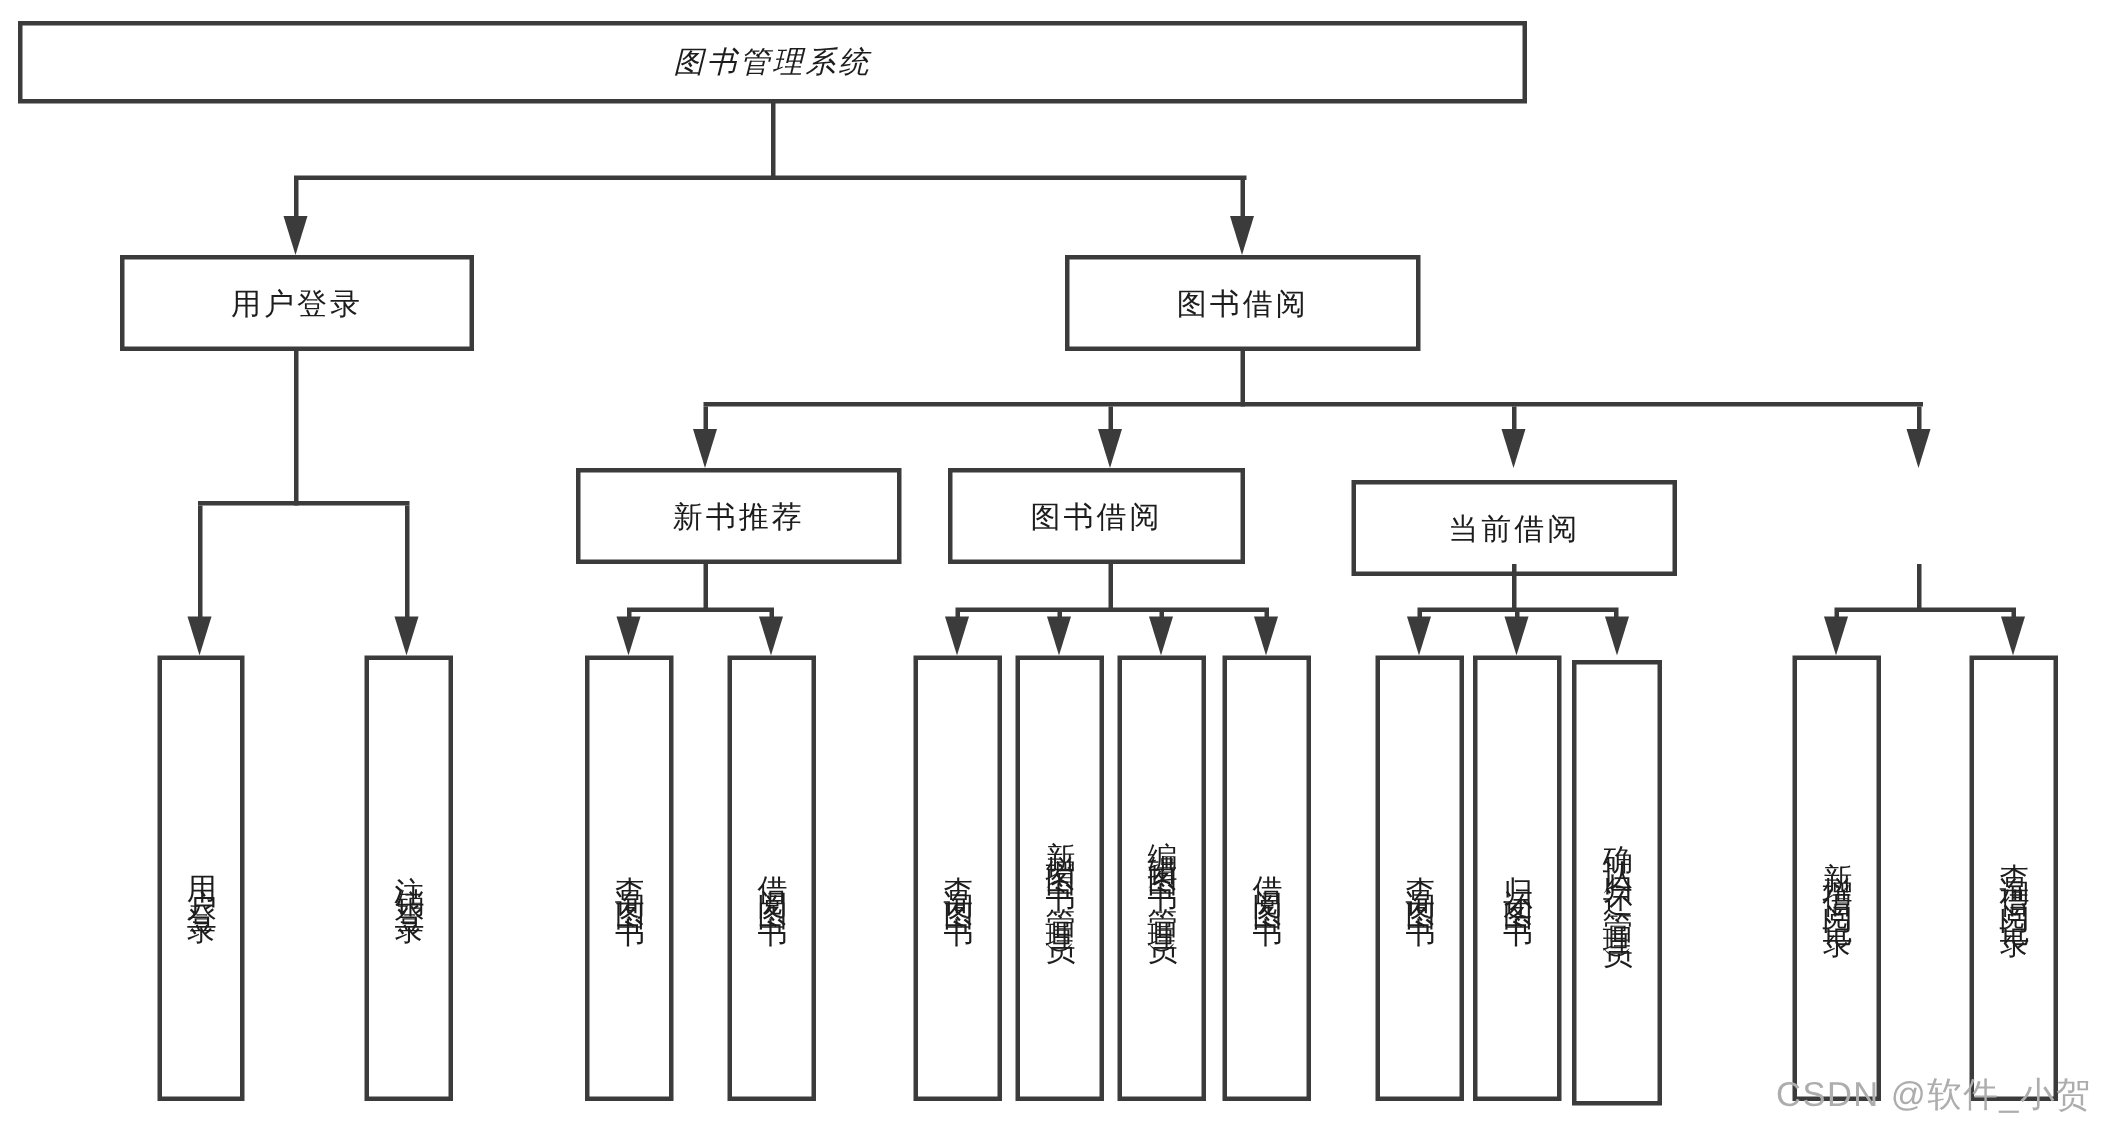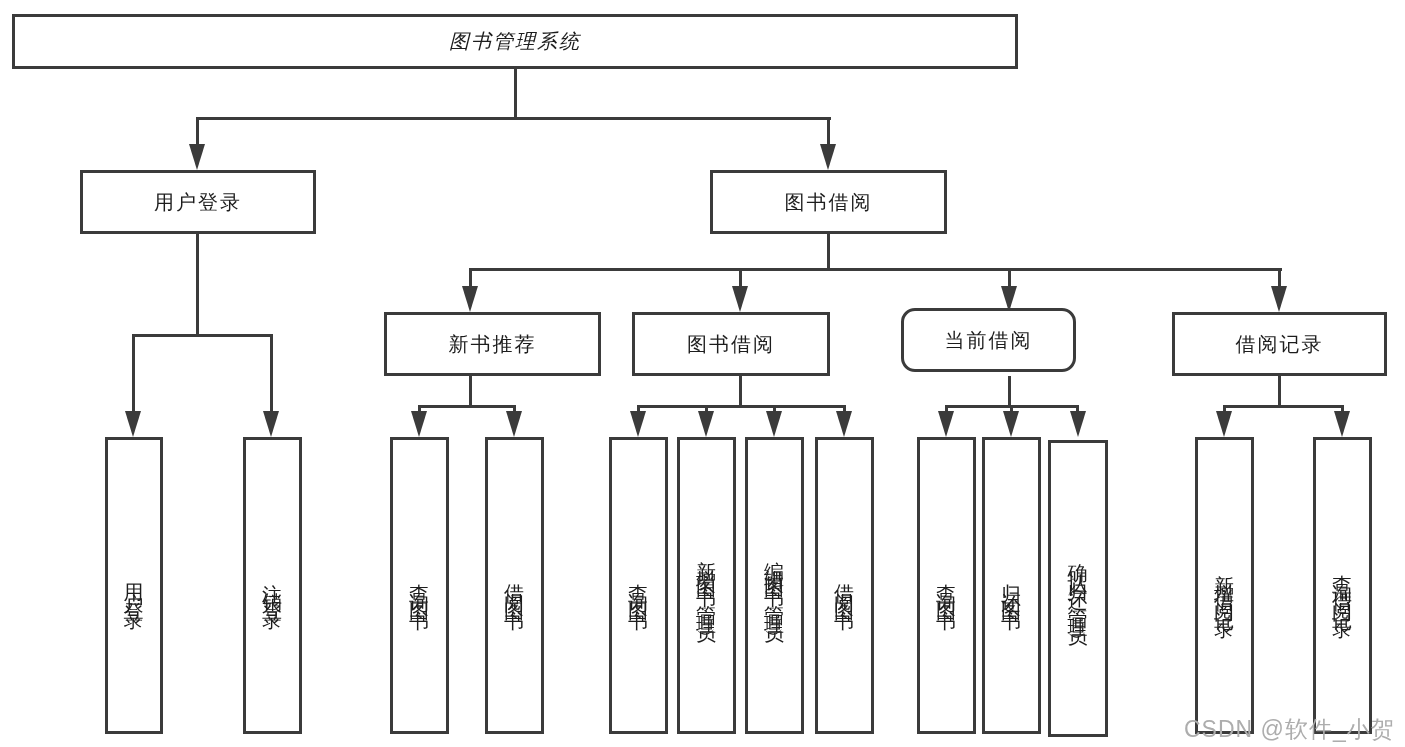--- a/index.html
+++ b/index.html
@@ -88,25 +88,22 @@
   <div class="arrow" style="left:1001px;top:286px;"></div>
   <div class="ln" style="left:1278px;top:271px;width:3px;height:15px;"></div>
   <div class="arrow" style="left:1271px;top:286px;"></div>
 
   <div class="node" style="left:384px;top:312px;width:217px;height:64px;">
     <span>新书推荐</span>
   </div>
   <div class="node" style="left:632px;top:312px;width:198px;height:64px;">
     <span>图书借阅</span>
   </div>
-  <div class="node" style="left:901px;top:308px;width:175px;height:64px;border-radius:14px;">
+  <div class="node" style="left:901px;top:320px;width:217px;height:64px;">
     <span>当前借阅</span>
-  </div>
-  <div class="node" style="left:1172px;top:312px;width:215px;height:64px;">
-    <span>借阅记录</span>
   </div>
 
   <div class="ln" style="left:469px;top:376px;width:3px;height:32px;"></div>
   <div class="ln" style="left:418px;top:405px;width:98px;height:3px;"></div>
   <div class="ln" style="left:418px;top:408px;width:3px;height:4px;"></div>
   <div class="arrow" style="left:411px;top:411px;"></div>
   <div class="ln" style="left:513px;top:408px;width:3px;height:4px;"></div>
   <div class="arrow" style="left:506px;top:411px;"></div>
 
   <div class="ln" style="left:739px;top:376px;width:3px;height:32px;"></div>

